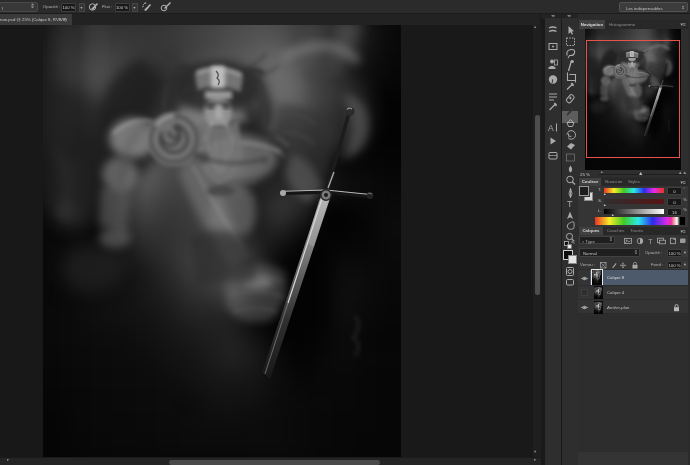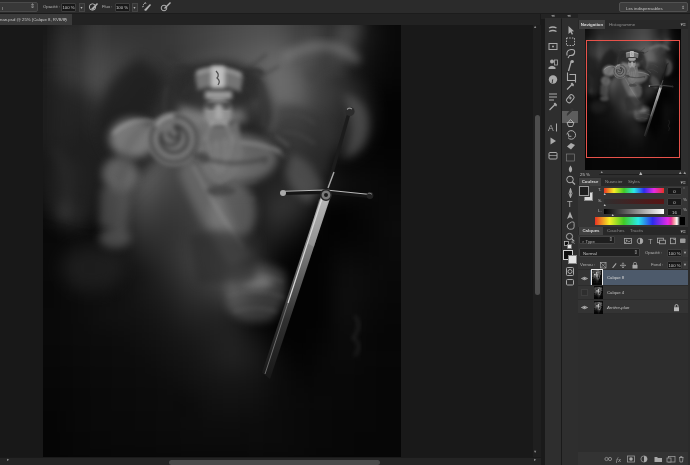--- a/index.html
+++ b/index.html
@@ -791,34 +791,17 @@
             </svg></div>
         <span class="abs" style="left:29px;top:4.5px;color:#c0c0c0;font-size:4.3px;font-style:italic;">Arrière-plan</span>
         <svg class="abs" style="left:95px;top:3.5px;" width="7" height="8" viewBox="0 0 7 8">
           <rect x="1" y="3.2" width="5" height="4" fill="#b8b8b8"></rect>
           <path d="M2 3.2 V2 A1.5 1.5 0 0 1 5 2 V3.2" fill="none" stroke="#b8b8b8" stroke-width="0.9"></path>
         </svg>
       </div>
 
       <div class="abs" style="left:0;top:79px;width:110px;height:138px;background:#2d2d2d;"></div>
 
-      <div class="abs" style="left:0;top:216.5px;width:110px;height:13.5px;background:#333333;">
-        <svg class="abs" style="left:26px;top:3px;" width="80" height="8" viewBox="0 0 80 8">
-          <g stroke="#989898" fill="none" stroke-width="0.8">
-            <circle cx="2.5" cy="4" r="1.6"></circle>
-            <circle cx="6" cy="4" r="1.6"></circle>
-            <text x="12" y="6.5" font-size="7" font-style="italic" fill="#a8a8a8" stroke="none" font-family="Liberation Serif">fx</text>
-            <rect x="23.5" y="1" width="7" height="6"></rect>
-            <circle cx="27" cy="4" r="1.8" fill="#a8a8a8" stroke="none"></circle>
-            <circle cx="40" cy="4" r="3.1"></circle>
-            <path d="M40 0.9 A3.1 3.1 0 0 1 40 7.1 Z" fill="#a8a8a8" stroke="none"></path>
-            <path d="M50.5 2 L53 2 L54 3 L58 3 L58 7 L50.5 7 Z" fill="#a8a8a8" stroke="none"></path>
-            <rect x="64.5" y="1.5" width="6.5" height="5.5"></rect>
-            <rect x="63" y="3" width="4" height="4" fill="#333333"></rect>
-            <path d="M75.5 2.5 L79 2.5 L78.5 7 L76 7 Z M75 2.5 L79.5 2.5 M76.5 2.5 L76.5 1.5 L78 1.5 L78 2.5" stroke-width="0.8"></path>
-          </g>
-        </svg>
-      </div>
     </div>
 
   </div>
 
 </div>
 
 </body></html>

